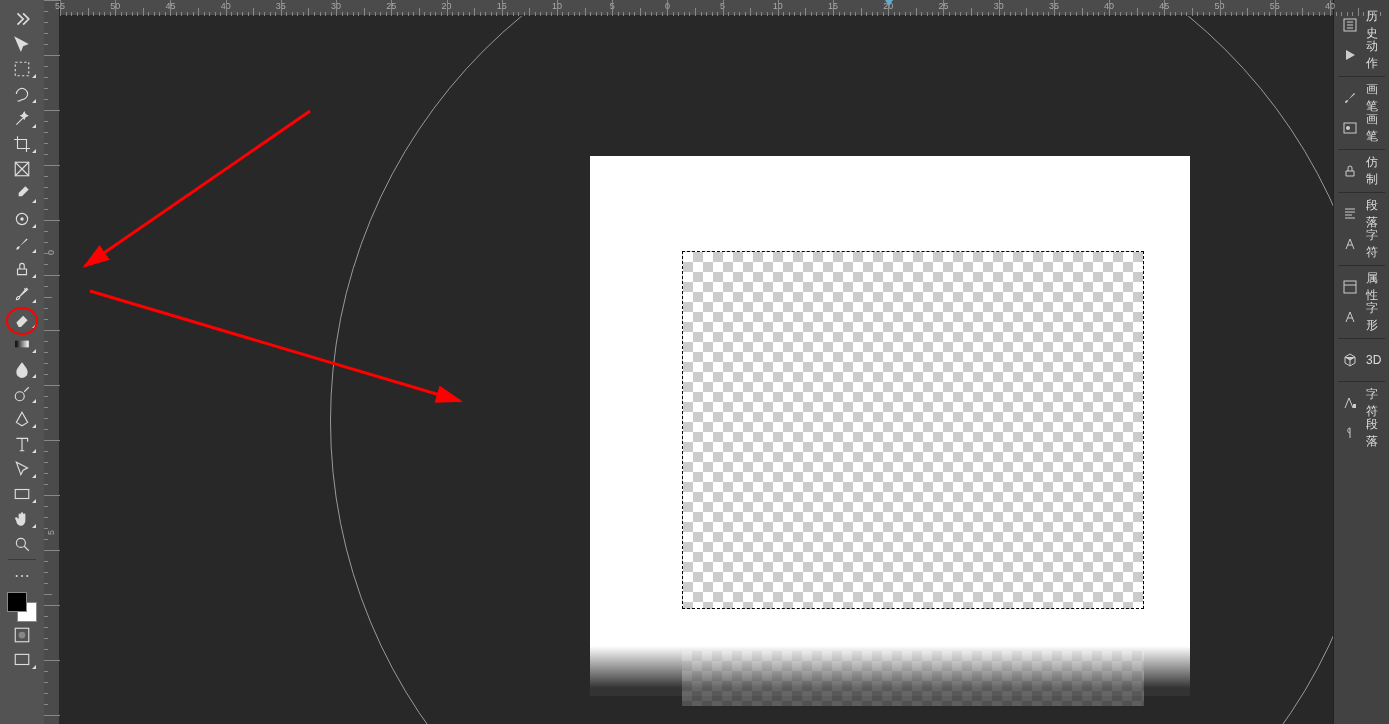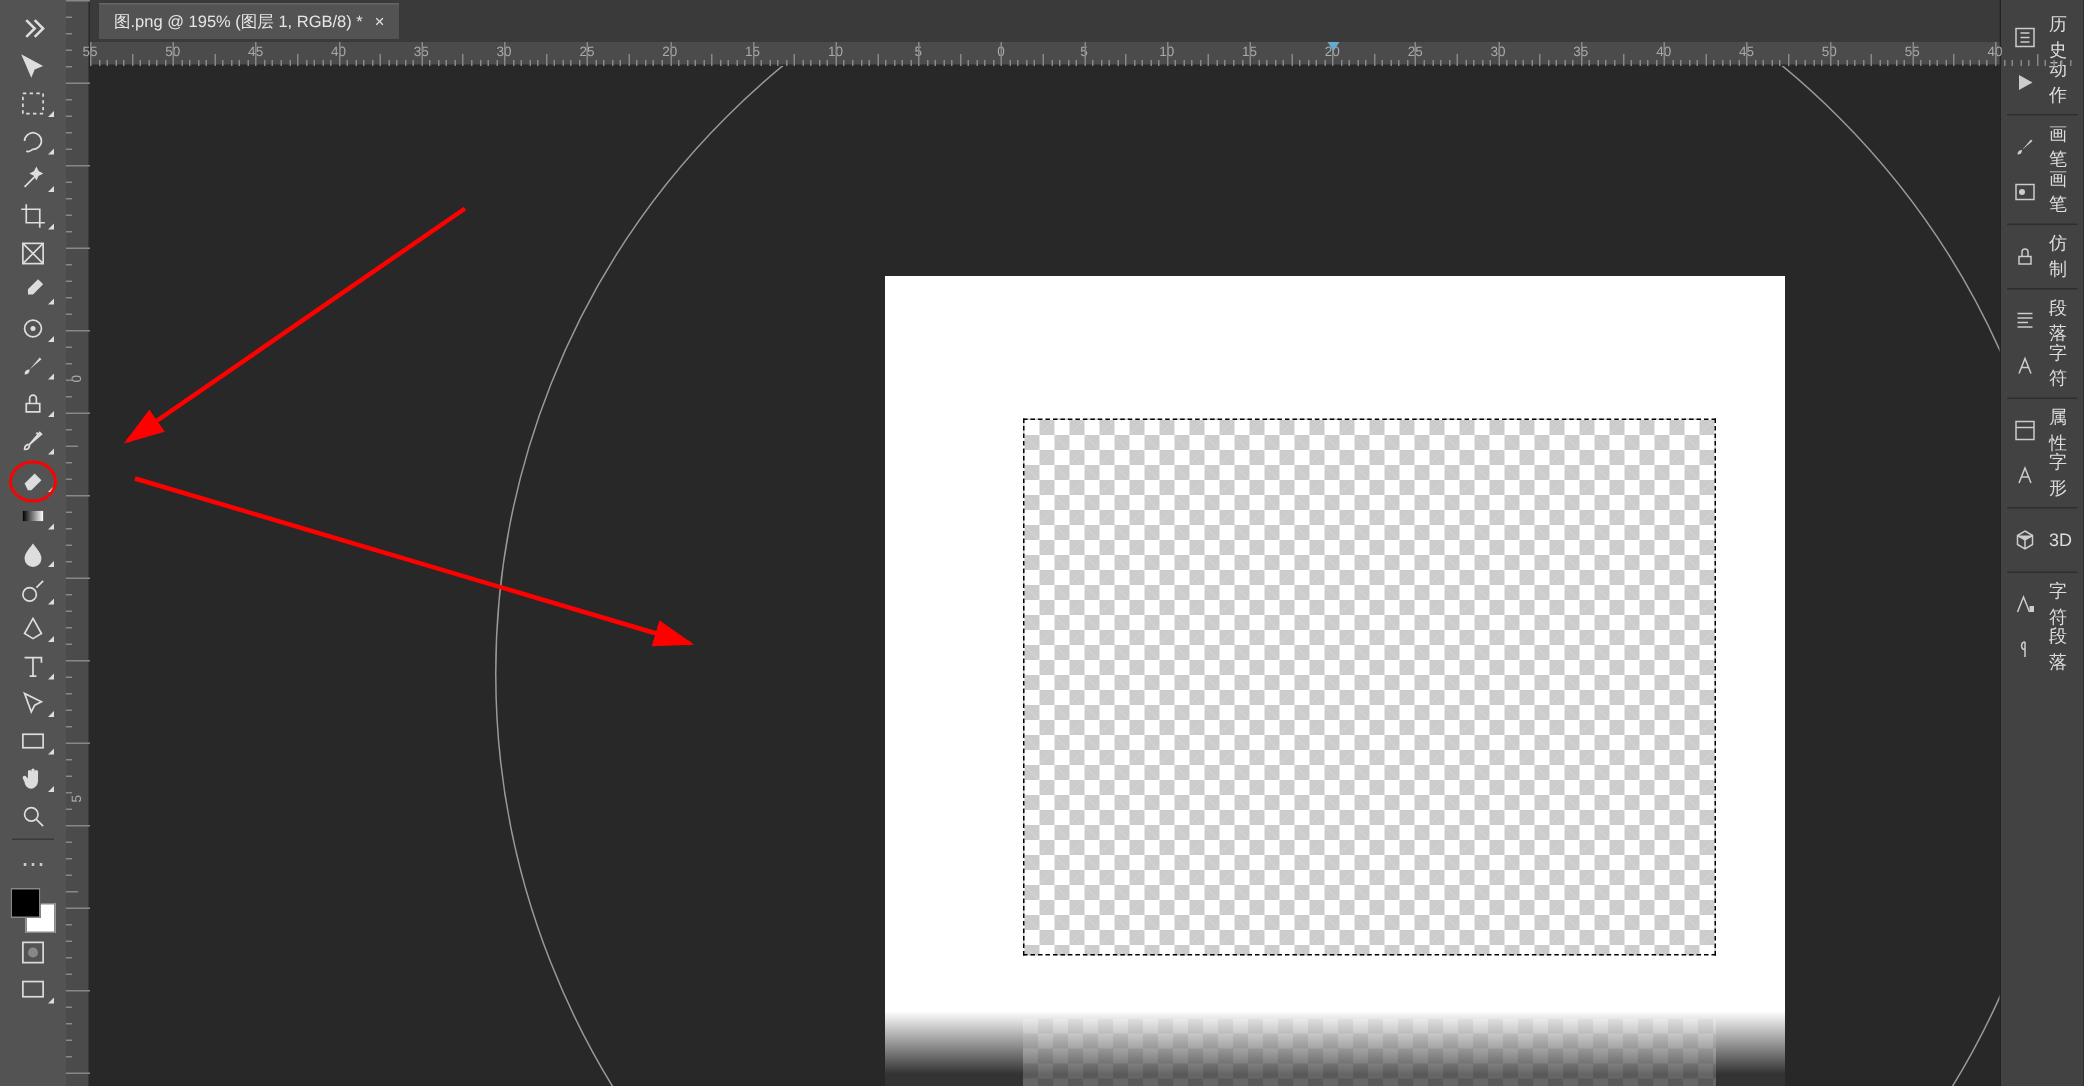--- a/index.html
+++ b/index.html
@@ -302,26 +302,20 @@
       <div class="tick" style="top: 671px; width: 4px;"></div>
       <div class="tick" style="top: 682px; width: 4px;"></div>
       <div class="tick" style="top: 693px; width: 4px;"></div>
       <div class="tick" style="top: 704px; width: 4px;"></div>
       <div class="tick" style="top: 715px; width: 16px;"></div>
       <div class="num" style="top: 250px;">0</div>
       <div class="num" style="top: 530px;">5</div>
     </div>
 
   <div class="main-col">
-    <div class="tab-bar">
-      <div class="tab">
-        <span>图.png @ 195% (图层 1, RGB/8) *</span>
-        <span class="close">×</span>
-      </div>
-    </div>
     <div class="hruler" id="hruler">
         <div class="num" style="left: 0px;">55</div>
         <div class="tick" style="left: 0px; height: 16px; top: 0px;"></div>
         <div class="tick" style="left: 5.52174px; height: 4px; top: 12px;"></div>
         <div class="tick" style="left: 11.0435px; height: 4px; top: 12px;"></div>
         <div class="tick" style="left: 16.5652px; height: 4px; top: 12px;"></div>
         <div class="tick" style="left: 22.087px; height: 4px; top: 12px;"></div>
         <div class="tick" style="left: 27.6087px; height: 8px; top: 8px;"></div>
         <div class="tick" style="left: 33.1304px; height: 4px; top: 12px;"></div>
         <div class="tick" style="left: 38.6522px; height: 4px; top: 12px;"></div>

